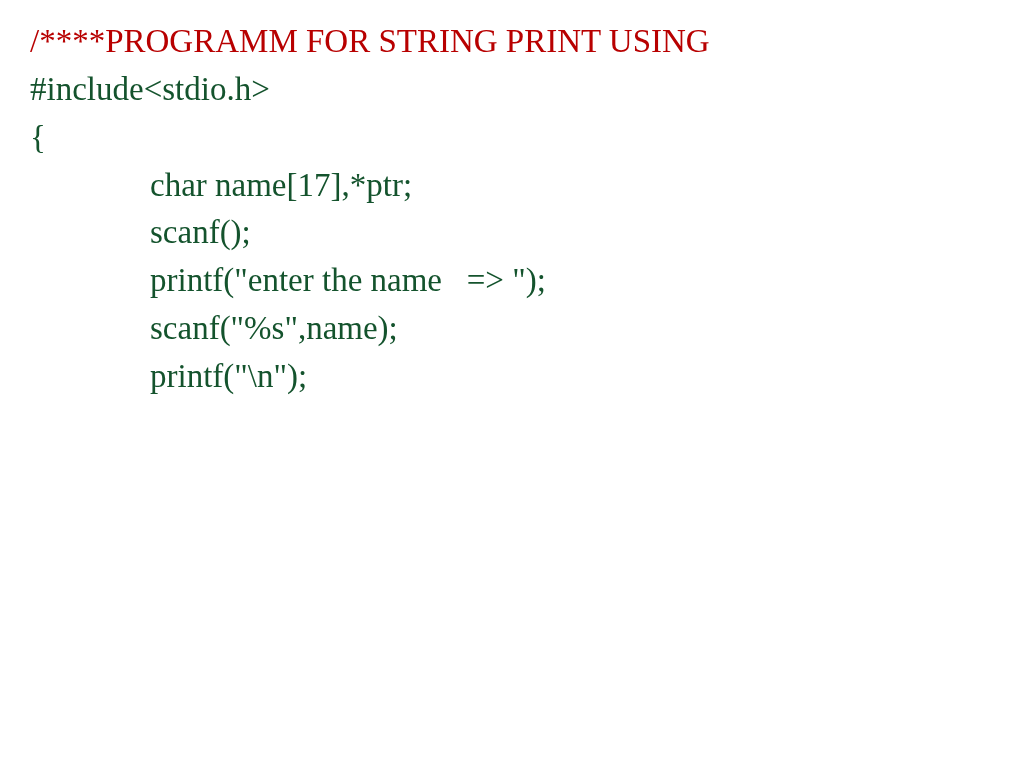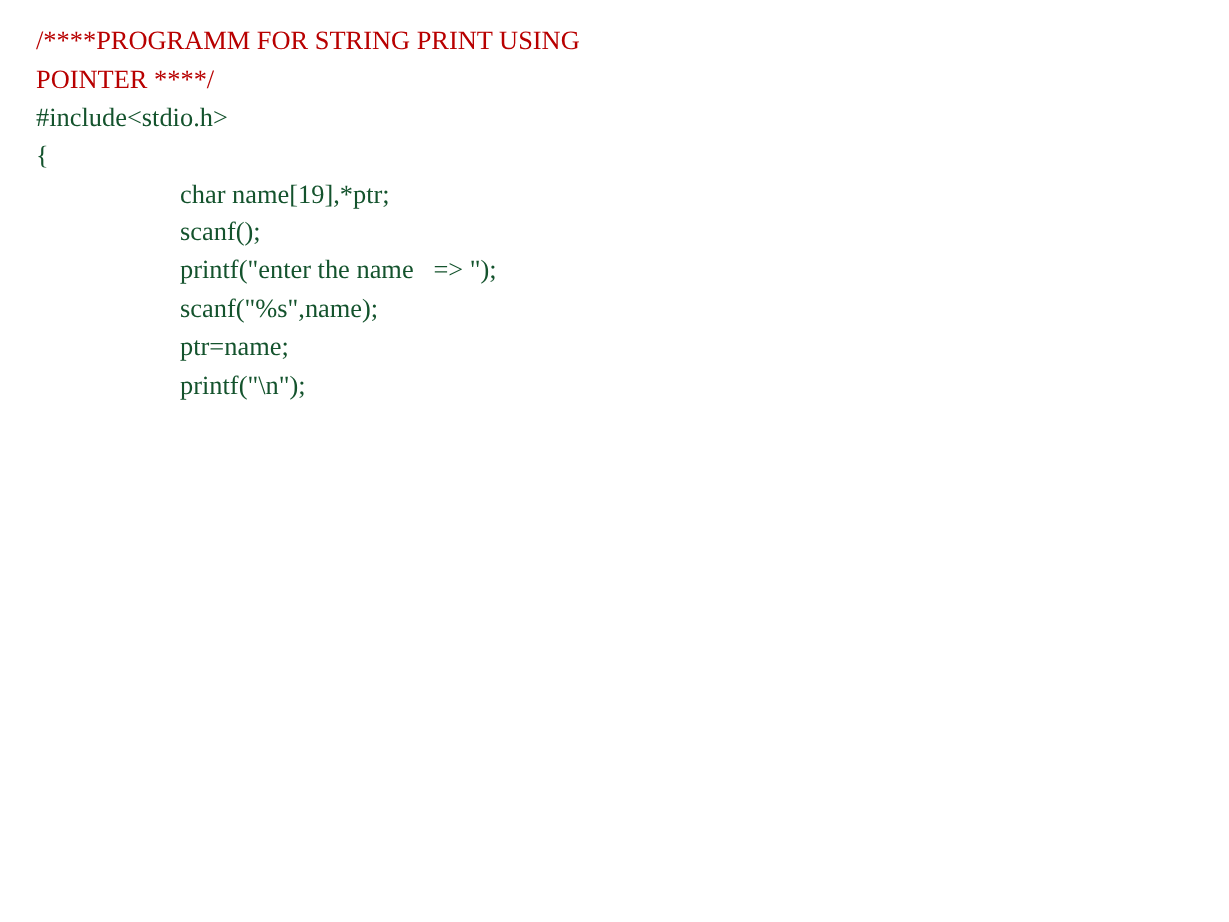--- a/index.html
+++ b/index.html
@@ -9,41 +9,39 @@
     }
     body {
       width: 1024px;
       height: 768px;
       background: #ffffff;
       font-family: Georgia, 'Times New Roman', serif;
       padding: 18px 30px;
       overflow: hidden;
     }
     .code-container {
-      font-size: 22px;
+      font-size: 33px;
       line-height: 1.45;
     }
     .comment {
       color: #b80000;
     }
     .code-line {
       color: #14532d;
       white-space: pre;
     }
     .indent {
       padding-left: 120px;
     }
   </style>
 </head>
 <body>
 
 <div class="code-container">
   <div class="comment">/****PROGRAMM FOR STRING PRINT USING</div>
-  <div class="comment">POINTER ****/</div>
   <div class="code-line">#include&lt;stdio.h&gt;</div>
   <div class="code-line">{</div>
-  <div class="code-line indent">char name[19],*ptr;</div>
+  <div class="code-line indent">char name[17],*ptr;</div>
   <div class="code-line indent">scanf();</div>
   <div class="code-line indent">printf("enter the name   =&gt; ");</div>
   <div class="code-line indent">scanf("%s",name);</div>
-  <div class="code-line indent">ptr=name;</div>
   <div class="code-line indent">printf("\n");</div>
 </div>
 
 </body></html>

